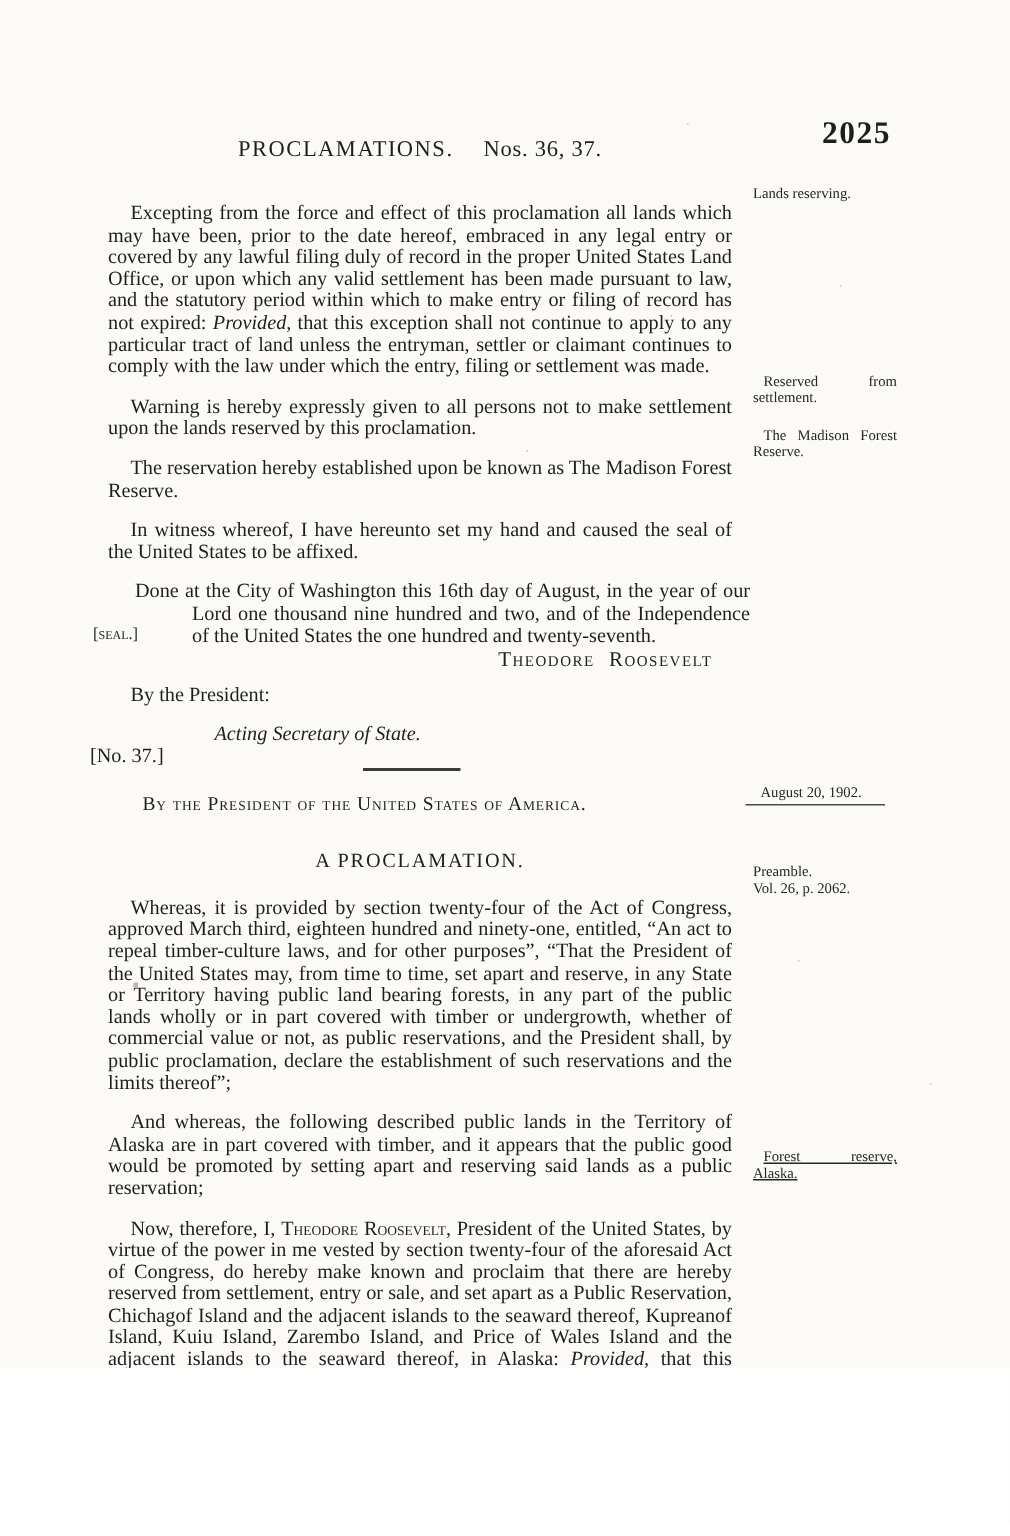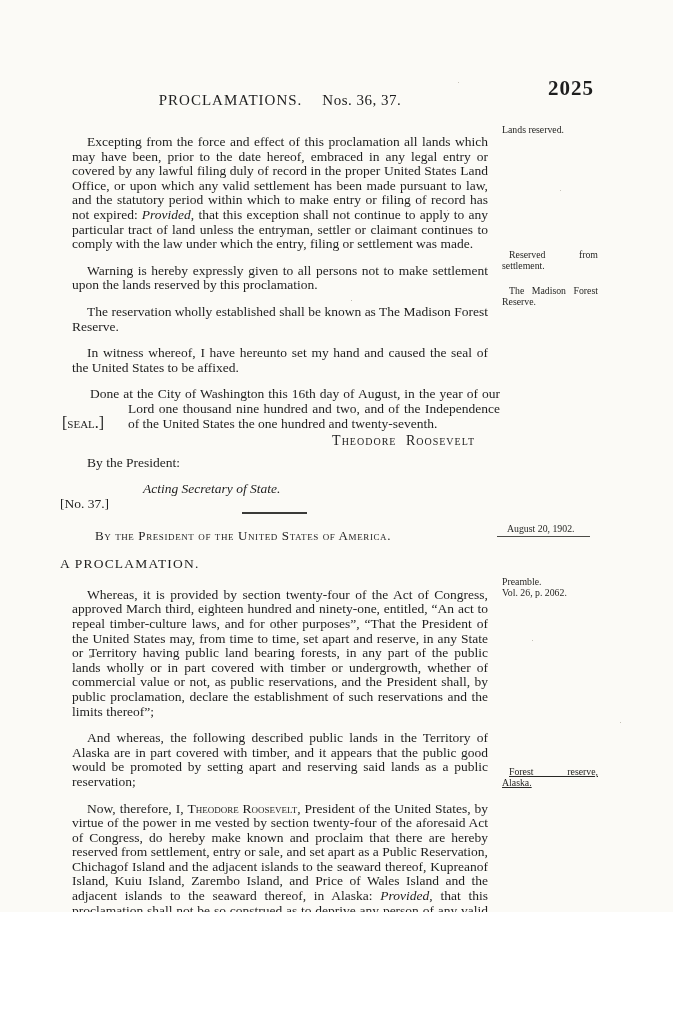--- a/index.html
+++ b/index.html
@@ -33,41 +33,41 @@
   .col37 { top: 497px; }
   .para { margin: 12px; text-indent: 15px; }
   .italic { font-style: italic; }
   .sc { font-variant: small-caps; }
   .done-block {
     position: relative; margin: 0;
     padding-left: 68px; text-indent: -38px;
   }
   .seal {
     position: absolute; left: 2px; top: 29px;
-    font-variant: small-caps; font-size: 16px; text-indent: 0;
+    font-variant: small-caps; font-size: 11px; text-indent: 0;
   }
   .sig-line {
     margin-top: 3px; text-align: right; padding-right: 25px;
     font-variant: small-caps; letter-spacing: 1px; word-spacing: 5px;
     font-size: 14px;
   }
   .by-line { margin-top: 7px; text-align: left; text-indent: 15px; }
   .sec-name { text-align: left; padding-left: 55px; font-variant: small-caps; letter-spacing: 0.8px; font-size: 13.8px; }
   .sec-title { text-align: left; padding-left: 83px; font-style: italic; }
   .divider {
     width: 65px; height: 2px; background: #3a3a38;
     margin: 15px 0 0 182px;
   }
   .no37-heading { text-align: left; font-size: 13.5px; margin: 0; }
   .byline-heading {
     text-align: center; margin: 17px 0 0 0; padding-right: 74px;
     font-variant: small-caps; font-size: 13px; letter-spacing: 0.6px;
   }
   .procl-title {
-    text-align: left; margin: 14px 0 0 0;
+    text-align: center; margin: 24px 0 0 0;
     font-size: 13.5px; letter-spacing: 1.2px;
   }
   .p-first { margin-top: 16px; }
   
   .note {
     position: absolute; left: 502px; width: 96px;
     font-size: 9.8px; line-height: 11px; text-align: justify;
     color: #262624;
   }
   .note-indent { text-indent: 7px; }
@@ -105,42 +105,42 @@
   <div class="specks"></div>
 
   <div class="header-row">
     <span>PROCLAMATIONS.</span><span class="header-nos">Nos. 36, 37.</span>
   </div>
   <div class="page-num">2025</div>
 
   <div class="col col36">
     <p class="para"><span>Excepting from the force and effect of this proclamation all lands which may have been, prior to the date hereof, embraced in any legal entry or covered by any lawful filing duly of record in the proper United States Land Office, or upon which any valid settlement has been made pursuant to law, and the statutory period within which to make entry or filing of record has not expired: </span><span class="italic">Provided</span><span>, that this exception shall not continue to apply to any particular tract of land unless the entryman, settler or claimant continues to comply with the law under which the entry, filing or settlement was made.</span></p>
     <p class="para">Warning is hereby expressly given to all persons not to make settlement upon the lands reserved by this proclamation.</p>
-    <p class="para">The reservation wholly established shall be known as The Madison Forest Reserve.</p>
+    <p class="para">The reservation hereby established upon be known as The Madison Forest Reserve.</p>
     <p class="para">In witness whereof, I have hereunto set my hand and caused the seal of the United States to be affixed.</p>
     <div class="done-block">
       <span class="seal">[seal.]</span>
       <span>Done at the City of Washington this 16th day of August, in the year of our Lord one thousand nine hundred and two, and of the Independence of the United States the one hundred and twenty-seventh.</span>
     </div>
     <div class="sig-line">Theodore Roosevelt</div>
     <div class="para by-line">By the President:</div>
     <div class="sec-title">Acting Secretary of State.</div>
     <div class="divider"></div>
   </div>
 
   <div class="col col37">
     <p class="no37-heading">[No. 37.]</p>
     <p class="byline-heading">By the President of the United States of America.</p>
     <p class="procl-title">A PROCLAMATION.</p>
     <p class="para p-first">Whereas, it is provided by section twenty-four of the Act of Congress, approved March third, eighteen hundred and ninety-one, entitled, “An act to repeal timber-culture laws, and for other purposes”, “That the President of the United States may, from time to time, set apart and reserve, in any State or Territory having public land bearing forests, in any part of the public lands wholly or in part covered with timber or undergrowth, whether of commercial value or not, as public reservations, and the President shall, by public proclamation, declare the establishment of such reservations and the limits thereof”;</p>
     <p class="para">And whereas, the following described public lands in the Territory of Alaska are in part covered with timber, and it appears that the public good would be promoted by setting apart and reserving said lands as a public reservation;</p>
     <p class="para"><span>Now, therefore, I, </span><span class="sc">Theodore Roosevelt</span><span>, President of the United States, by virtue of the power in me vested by section twenty-four of the aforesaid Act of Congress, do hereby make known and proclaim that there are hereby reserved from settlement, entry or sale, and set apart as a Public Reservation, Chichagof Island and the adjacent islands to the seaward thereof, Kupreanof Island, Kuiu Island, Zarembo Island, and Price of Wales Island and the adjacent islands to the seaward thereof, in Alaska: </span><span class="italic">Provided</span><span>, that this proclamation shall not be so construed as to deprive any person of any valid right possessed under the Treaty for the cession of the Russian possessions in North America to the United States, concluded at Washington on the thirtieth day of March, eighteen hundred and sixty-seven, or</span></p>
   </div>
 
-  <div class="note note-lands">Lands reserved.</div>
+  <div class="note note-lands">Lands reserving.</div>
   <div class="note note-reserved note-indent">Reserved from settlement.</div>
   <div class="note note-madison note-indent">The Madison Forest Reserve.</div>
   <div class="note note-date">
     <span class="date-text">August 20, 1902.</span>
     <div class="date-rule"></div>
   </div>
   <div class="note note-preamble">
     <span>Preamble.</span>
     <span>Vol. 26, p. 2062.</span>
   </div>

